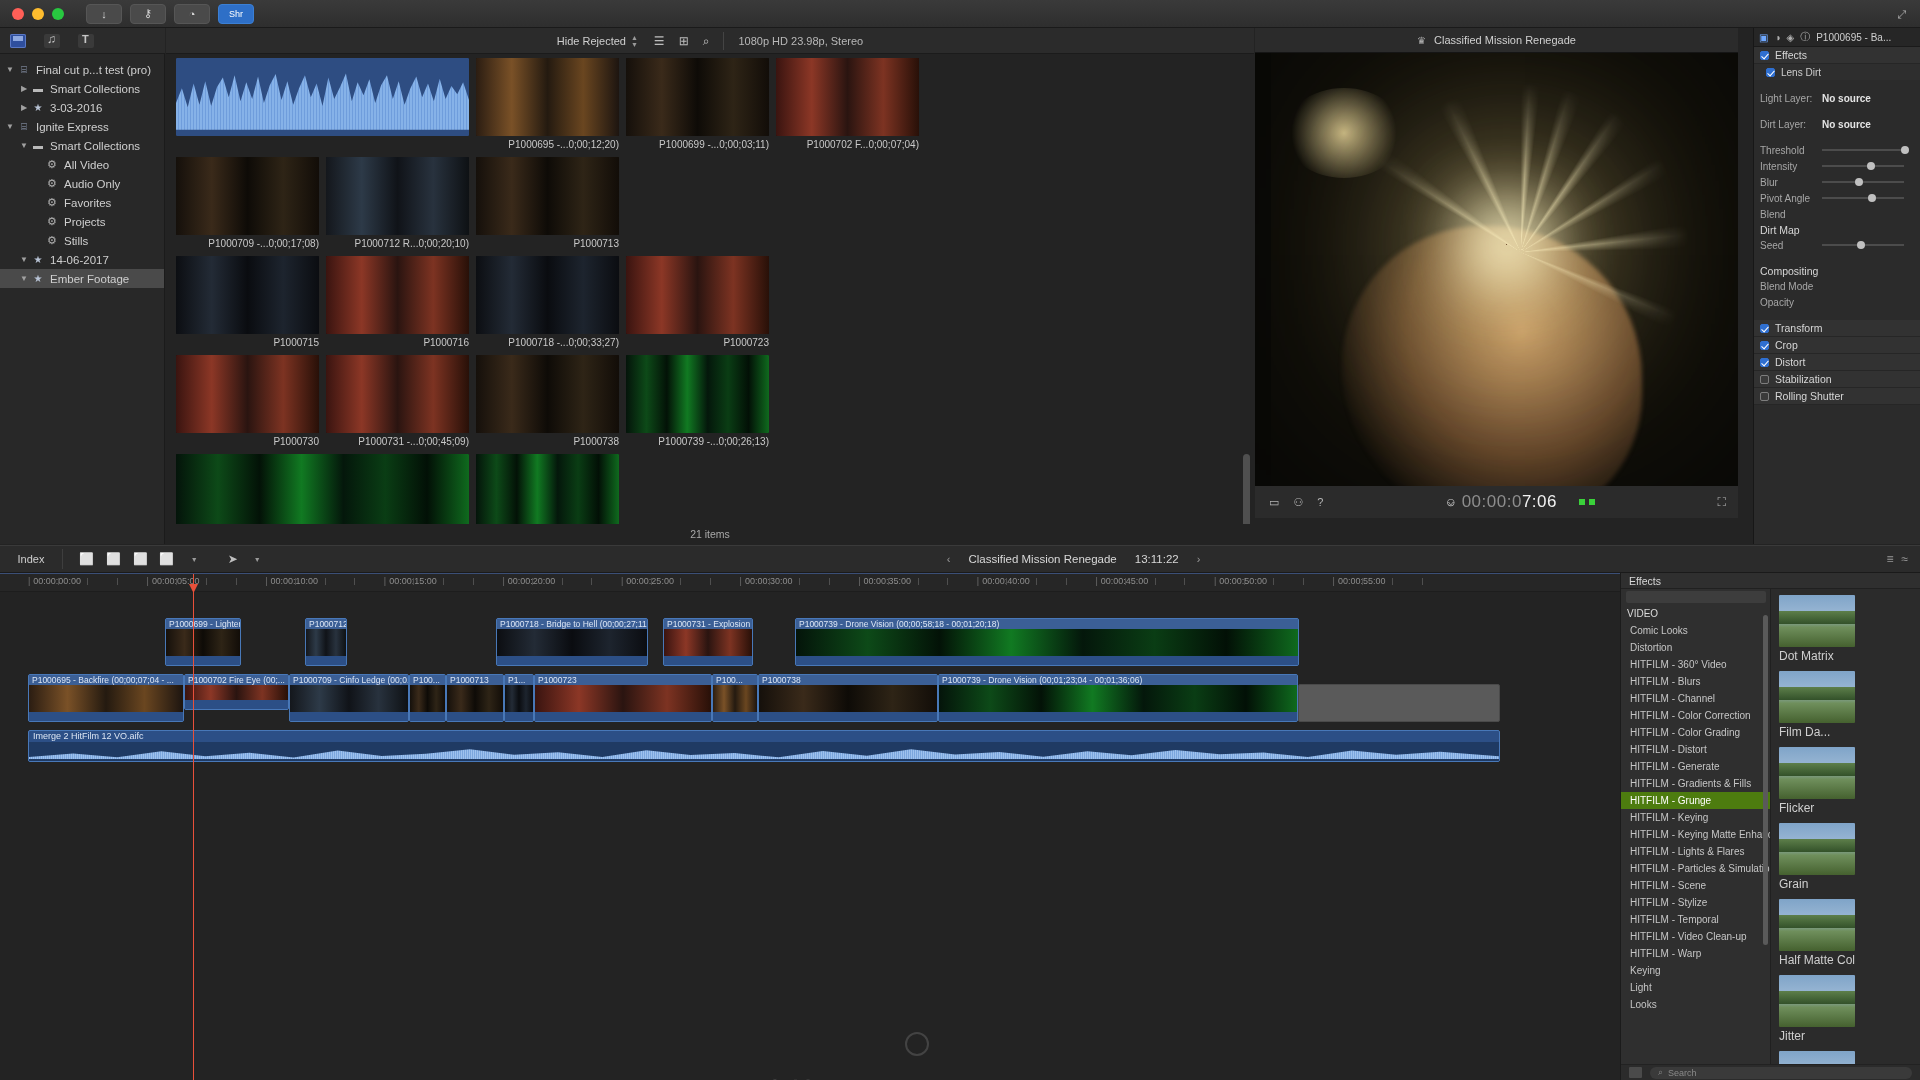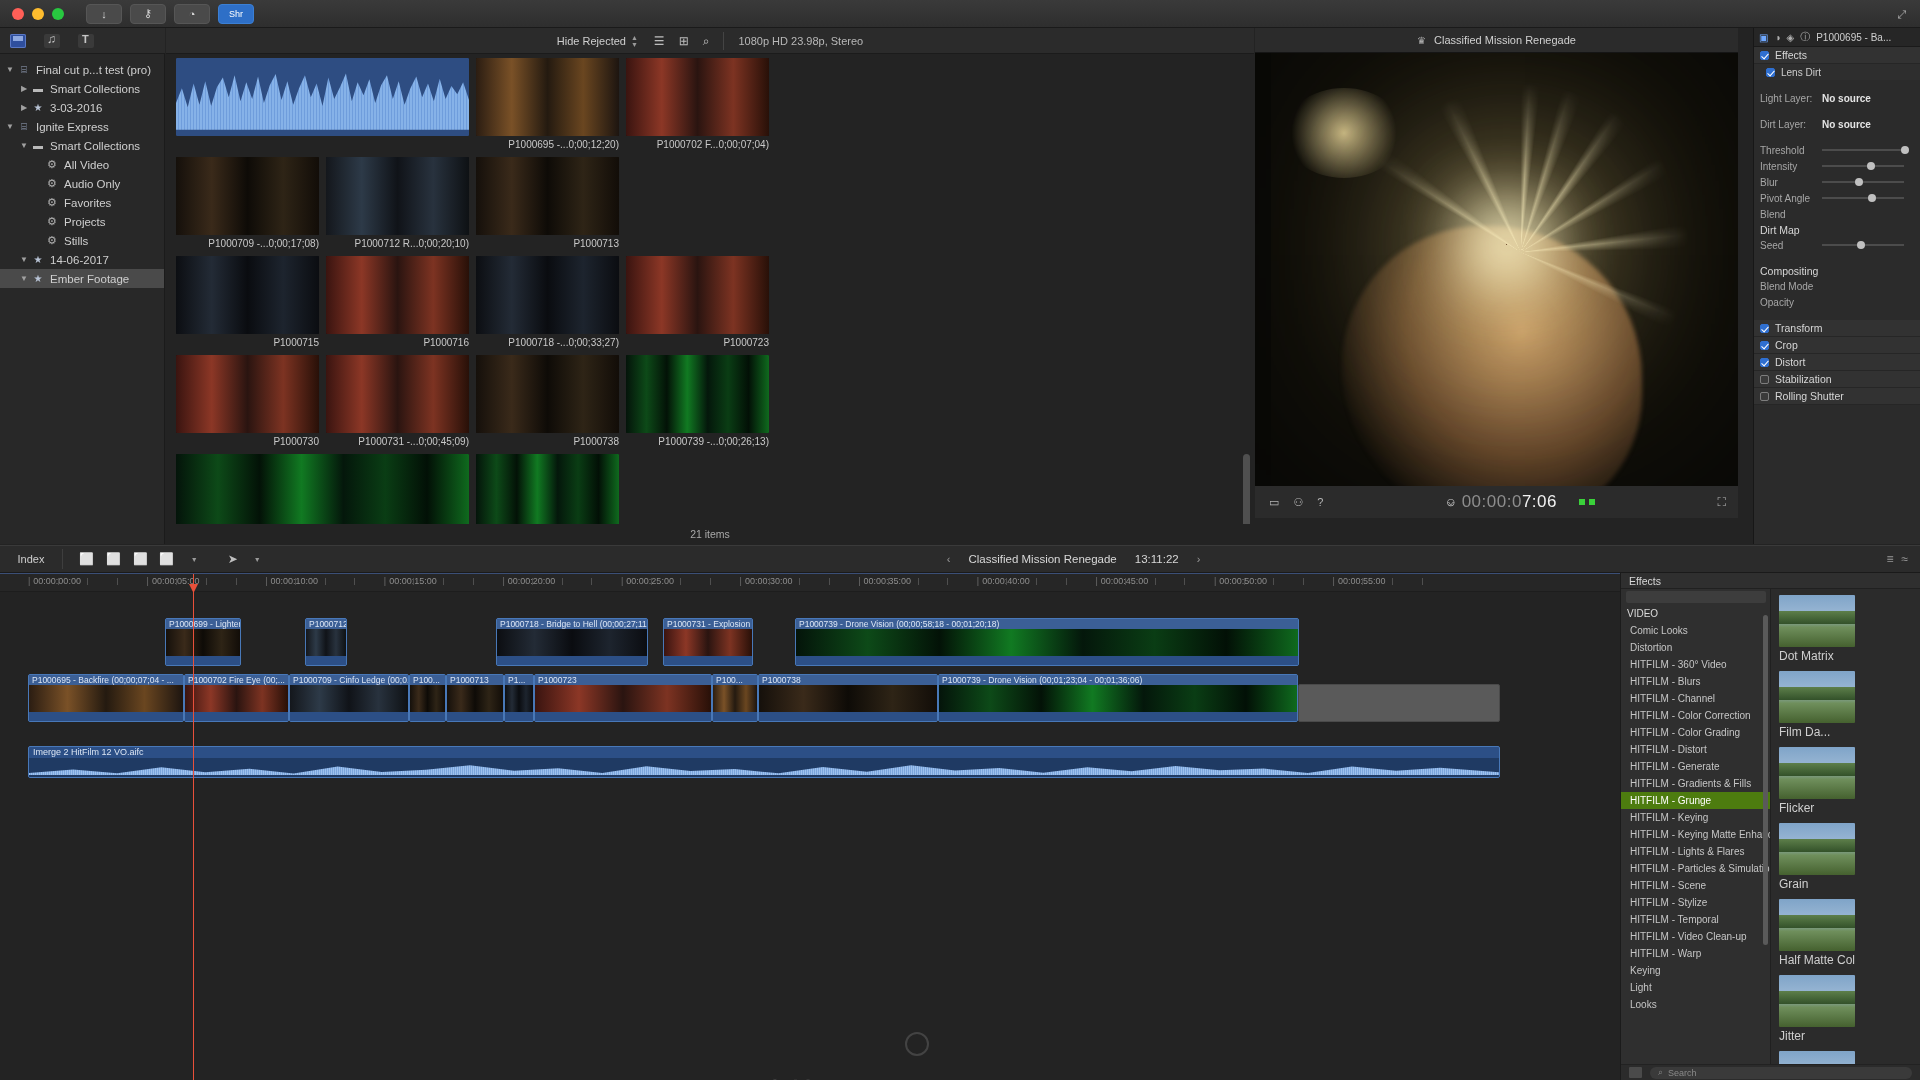--- a/index.html
+++ b/index.html
@@ -244,21 +244,21 @@
   }
   .clipbody{position:absolute;left:0;right:0;top:10px;bottom:9px;background:#111;overflow:hidden;}
   .clipaud{position:absolute;left:0;right:0;bottom:0;height:9px;background:#2c4f86;}
   .filmA{background:linear-gradient(90deg,#2b1d12,#7a5127,#241a10,#6a4620,#1d1510);}
   .filmB{background:linear-gradient(90deg,#3a1410,#8c3726,#2a1410,#7d3322,#281008);}
   .filmC{background:linear-gradient(90deg,#14171c,#2d3a48,#101318,#28323e,#0e1114);}
   .filmG{background:linear-gradient(90deg,#04140a,#0d4a18,#031207,#117a22,#04170b,#0a3d14,#021006,#0f6a1e);}
   .filmD{background:linear-gradient(90deg,#15100b,#3a2a1a,#0e0b07,#2e2416,#120d08);}
   .filmE{background:linear-gradient(90deg,#0c0e12,#232b36,#0a0c10,#1d242e,#0b0d11);}
   .audclip{
-    position:absolute;background:#2c4f86;border:1px solid #4878b8;border-radius:2px;overflow:hidden;margin-top:16px;
+    position:absolute;background:#2c4f86;border:1px solid #4878b8;border-radius:2px;overflow:hidden;
   }
   .audname{height:11px;font-size:9px;color:#dbe5f3;padding-left:4px;line-height:11px;white-space:nowrap;}
   .audwave{position:absolute;left:0;right:0;top:11px;bottom:0;background:#1f3a63;}
   .audwave .w{position:absolute;left:0;right:0;bottom:2px;height:14px;
     background:repeating-linear-gradient(90deg,#9fc2ee 0 1px,#7ba6dd 1px 2px);
     clip-path:polygon(0% 85%,3% 60%,6% 88%,9% 45%,12% 80%,15% 55%,18% 90%,21% 40%,24% 78%,27% 62%,30% 30%,33% 70%,36% 52%,39% 85%,42% 38%,45% 72%,48% 58%,51% 88%,54% 42%,57% 76%,60% 30%,63% 68%,66% 50%,69% 84%,72% 44%,75% 74%,78% 36%,81% 66%,84% 54%,87% 86%,90% 40%,93% 70%,96% 48%,100% 80%,100% 100%,0% 100%);
   }
   .gapclip{position:absolute;background:#5a5a5a;border:1px solid #4a4a4a;border-radius:2px;}
 
   
@@ -405,20 +405,26 @@
                 <div class="awbars"></div>
               </div>
             </div>
             <div class="bname"></div>
           </div>
           <div class="bcell">
             <div class="bthumb">
               <div class="ph filmA"></div>
             </div>
             <div class="bname">P1000695 -...0;00;12;20)</div>
+          </div>
+          <div class="bcell">
+            <div class="bthumb">
+              <div class="ph filmD"></div>
+            </div>
+            <div class="bname">P1000699 -...0;00;03;11)</div>
           </div>
           <div class="bcell">
             <div class="bthumb">
               <div class="ph filmB"></div>
             </div>
             <div class="bname">P1000702 F...0;00;07;04)</div>
           </div>
         </div>
         <div class="brow">
           <div class="bcell">
@@ -743,21 +749,21 @@
         <div class="clip" style="left: 795px; top: 26px; width: 504px; height: 48px;">
           <div class="cliphdr">P1000739 - Drone Vision (00;00;58;18 - 00;01;20;18)</div>
           <div class="clipbody filmG"></div>
           <div class="clipaud"></div>
         </div>
         <div class="clip" style="left: 28px; top: 82px; width: 156px; height: 48px;">
           <div class="cliphdr">P1000695 - Backfire (00;00;07;04 - ...</div>
           <div class="clipbody filmA"></div>
           <div class="clipaud"></div>
         </div>
-        <div class="clip" style="left: 184px; top: 82px; width: 105px; height: 48px;">
+        <div class="clip" style="left: 184px; top: 82px; width: 105px; height: 36px;">
           <div class="cliphdr">P1000702 Fire Eye (00;...</div>
           <div class="clipbody filmB"></div>
           <div class="clipaud"></div>
         </div>
         <div class="clip" style="left: 289px; top: 82px; width: 120px; height: 48px;">
           <div class="cliphdr">P1000709 - Cinfo Ledge (00;0...</div>
           <div class="clipbody filmC"></div>
           <div class="clipaud"></div>
         </div>
         <div class="clip" style="left: 409px; top: 82px; width: 37px; height: 48px;">

